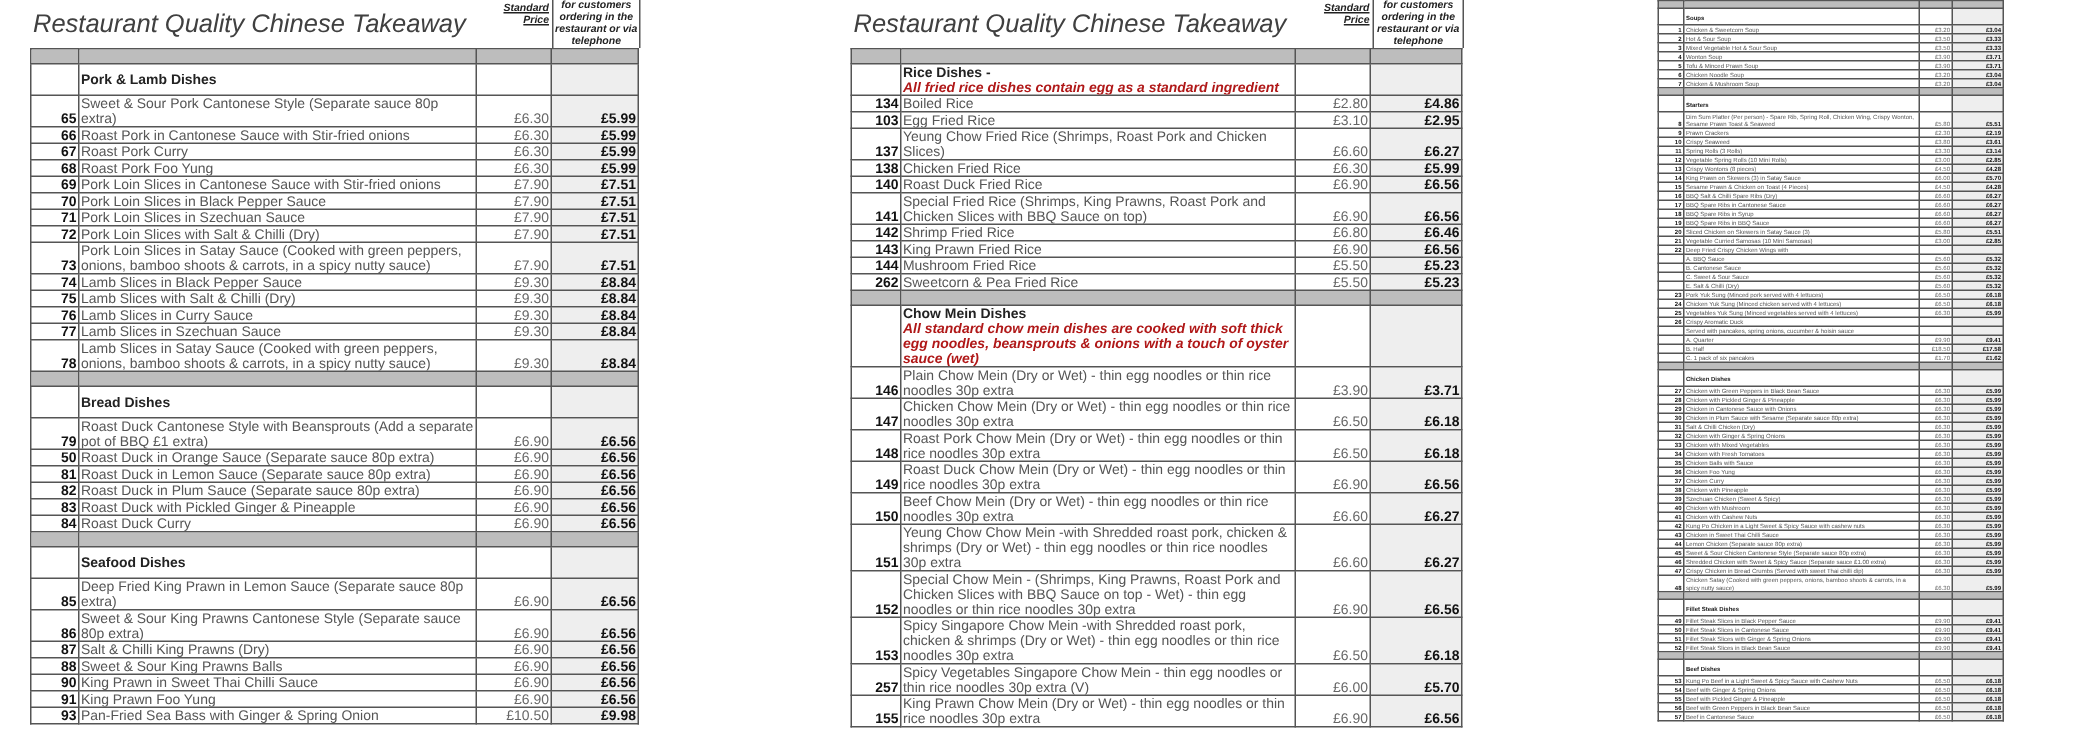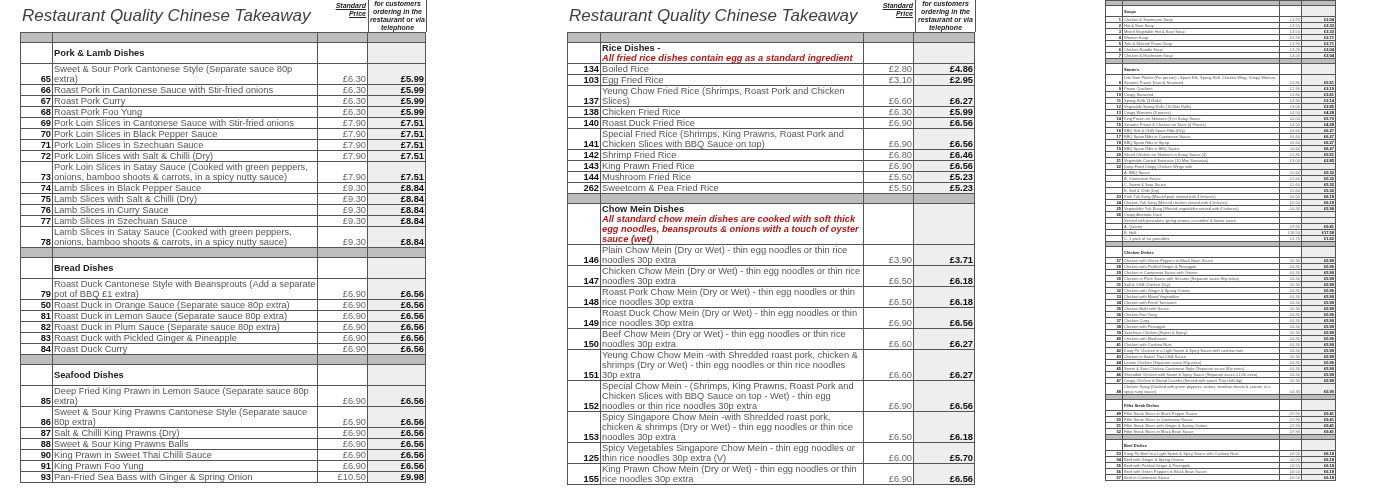--- a/index.html
+++ b/index.html
@@ -387,21 +387,21 @@
           <td class="std">£6.90</td>
           <td class="cust">£6.56</td>
         </tr>
         <tr>
           <td class="num">153</td>
           <td class="desc">Spicy Singapore Chow Mein -with Shredded roast pork, chicken &amp; shrimps (Dry or Wet) - thin egg noodles or thin rice noodles 30p extra</td>
           <td class="std">£6.50</td>
           <td class="cust">£6.18</td>
         </tr>
         <tr>
-          <td class="num">125</td>
+          <td class="num">257</td>
           <td class="desc">Spicy Vegetables Singapore Chow Mein - thin egg noodles or thin rice noodles 30p extra (V)</td>
           <td class="std">£6.00</td>
           <td class="cust">£5.70</td>
         </tr>
         <tr>
           <td class="num">155</td>
           <td class="desc">King Prawn Chow Mein (Dry or Wet) - thin egg noodles or thin rice noodles 30p extra</td>
           <td class="std">£6.90</td>
           <td class="cust">£6.56</td>
         </tr>

